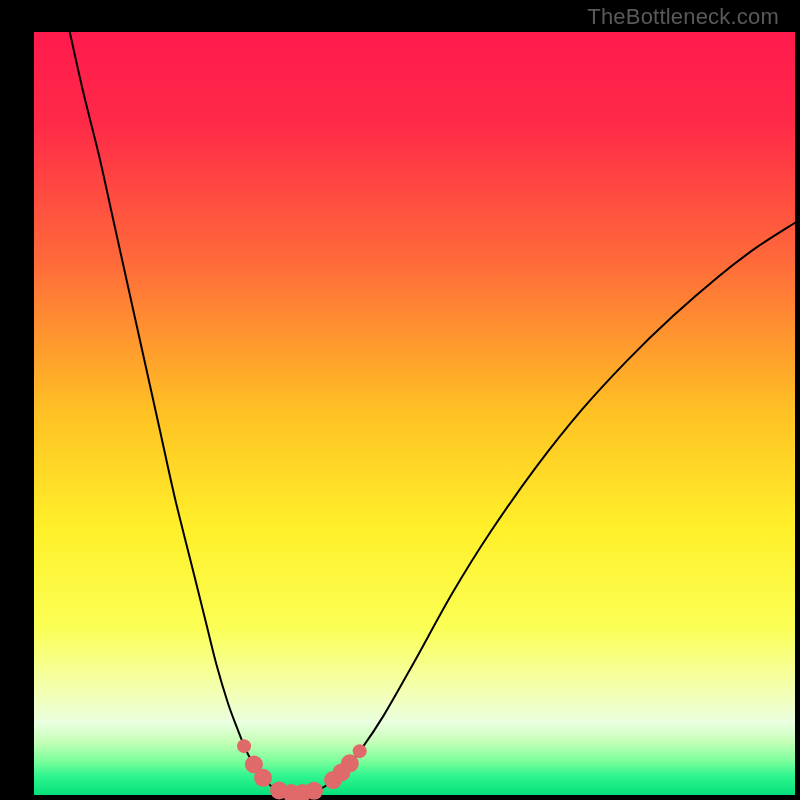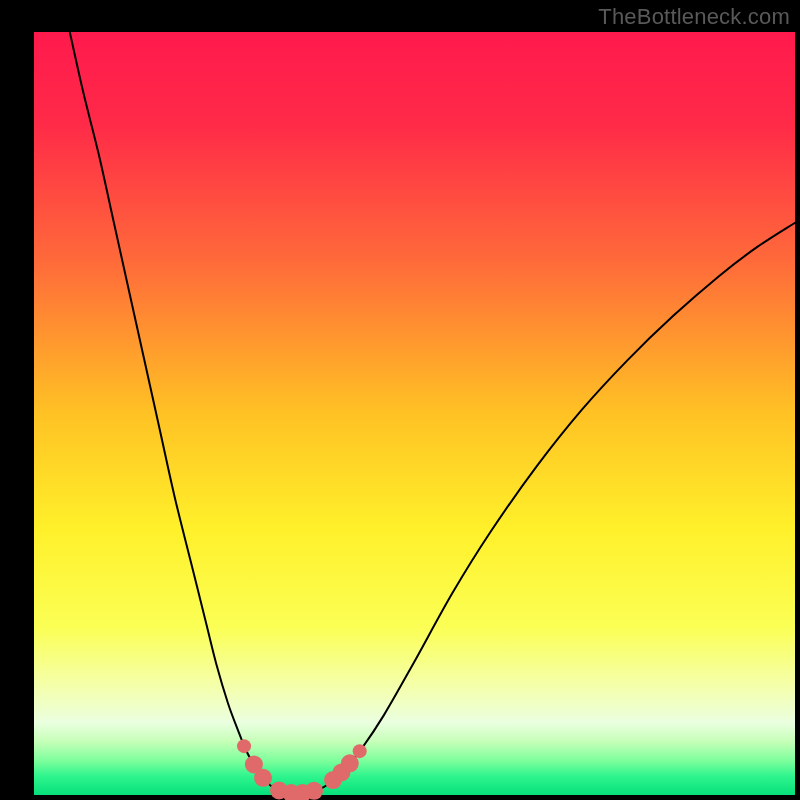--- a/index.html
+++ b/index.html
@@ -13,21 +13,21 @@
   }
   .frame {
     position: relative;
     width: 800px;
     height: 800px;
     background: #000;
   }
   .watermark {
     position: absolute;
     top: 4px;
-    right: 10px;
+    right: 21px;
     font-size: 22px;
     font-weight: 500;
     color: #595959;
     letter-spacing: 0.2px;
     z-index: 10;
   }
   svg {
     position: absolute;
     top: 0;
     left: 0;

